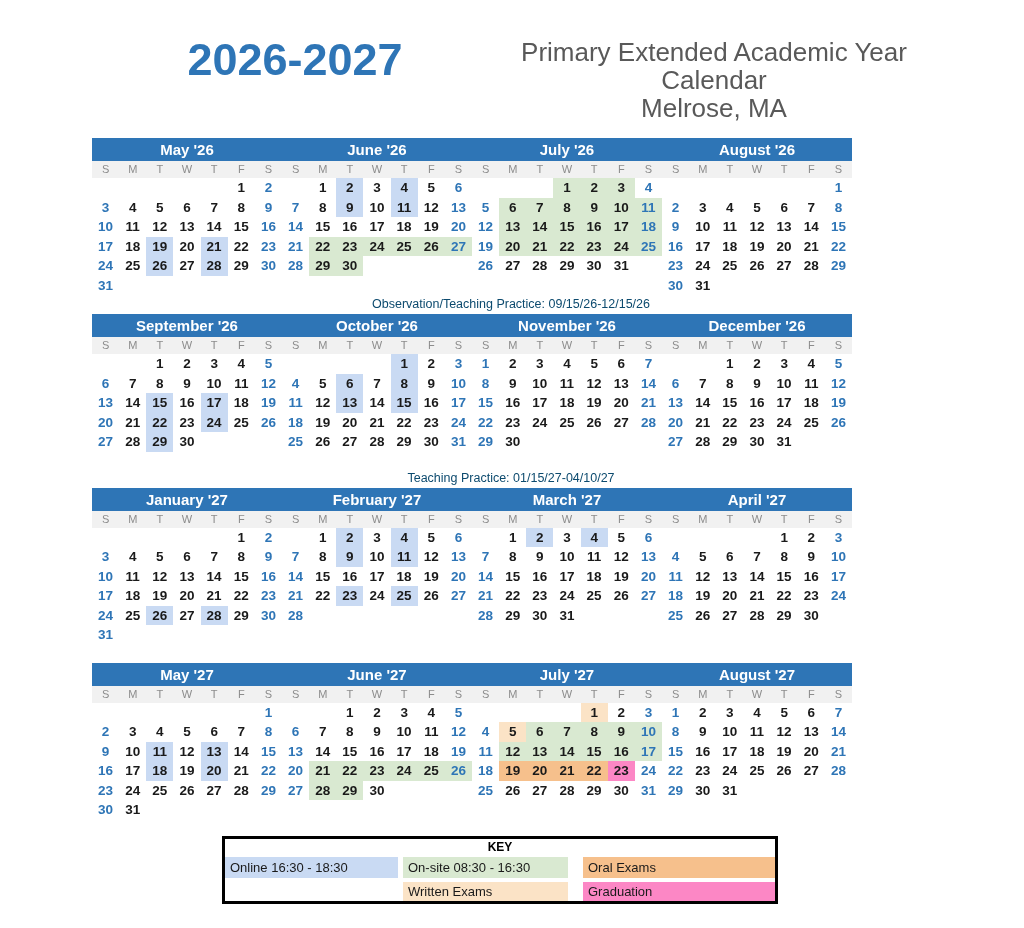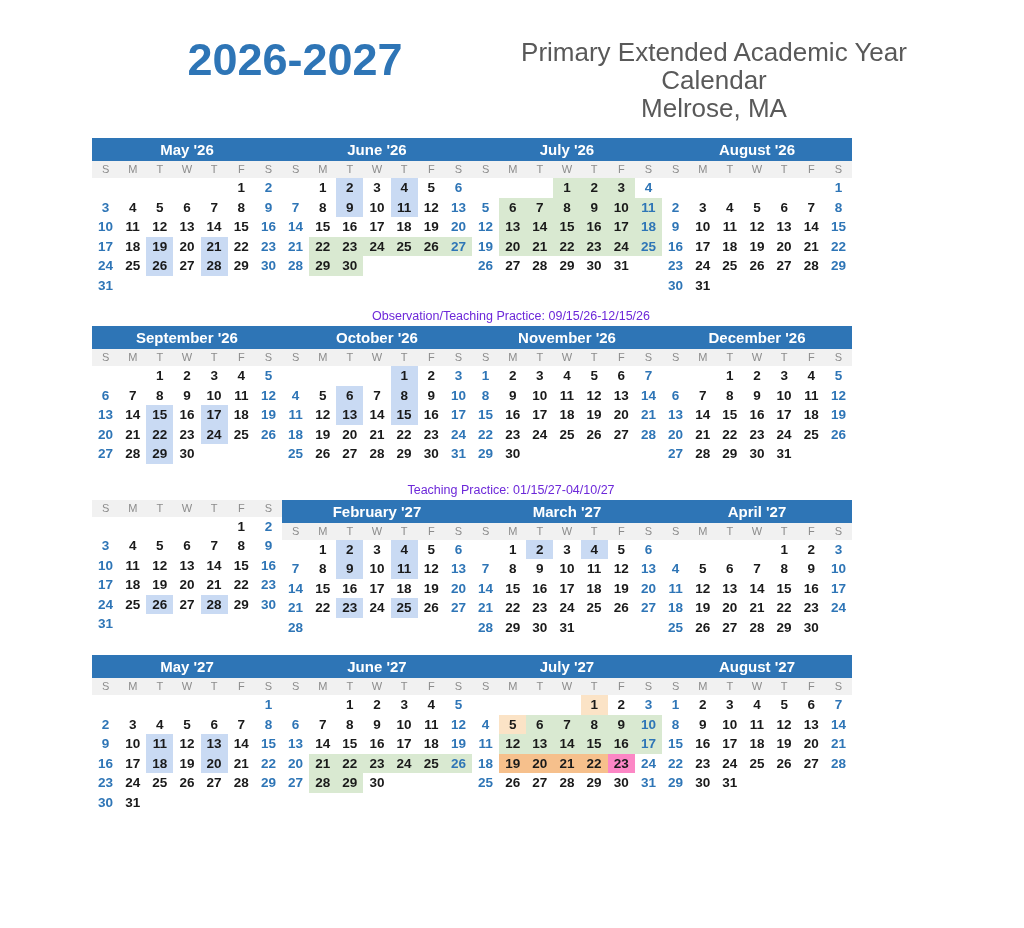--- a/index.html
+++ b/index.html
@@ -34,22 +34,22 @@
   .week{display:grid;grid-template-columns:repeat(7,1fr);height:19.5px;}
   .cell{font-size:13.5px;font-weight:700;line-height:19.5px;text-align:center;color:var(--c-day,#1A1A1A);}
   .cell.weekend{color:var(--c-weekend,#2E75B6);}
   .hl-online{background:var(--c-online,#C9DAF3);}
   .hl-onsite{background:var(--c-onsite,#D9E9D1);}
   .hl-oral{background:var(--c-oral,#F6C08C);}
   .hl-written{background:var(--c-written,#FBE3C6);}
   .hl-graduation{background:var(--c-graduation,#FC87C5);}
   
   .annotation{
-    height:18px;line-height:18px;text-align:center;font-size:12.5px;color:#6d28d9;
-    margin:12px 94px 0 92px;
+    height:18px;line-height:18px;text-align:center;font-size:12.5px;color:#0c4a6e;
+    margin:0 94px 0 92px;
   }
   .annotation.second{margin-top:17px;}
   
   .key-box{
     position:relative;margin:16px 0 0 222px;width:550px;height:62px;
     border:3px solid #000000;background:#ffffff;
   }
   .key-title{text-align:center;font-size:12px;font-weight:700;line-height:17px;color:#000;}
   .key-swatch{position:absolute;font-size:13px;color:#1a1a1a;padding-left:5px;white-space:nowrap;overflow:hidden;}
   .ks-online{left:0;top:18px;width:168px;height:21px;line-height:21px;background:var(--c-online,#C9DAF3);}
@@ -550,20 +550,21 @@
           <span class="cell"></span>
           <span class="cell weekend"></span>
         </div>
       </div>
     </div>
 
   <div class="annotation second">Teaching Practice: 01/15/27-04/10/27</div>
 
   <div class="cal-row third">
       <div class="month">
+        <div class="month-header">January '27</div>
         <div class="weekdays">
           <span class="wd">S</span>
           <span class="wd">M</span>
           <span class="wd">T</span>
           <span class="wd">W</span>
           <span class="wd">T</span>
           <span class="wd">F</span>
           <span class="wd">S</span>
         </div>
         <div class="week">
@@ -1027,14 +1028,22 @@
           <span class="cell">30</span>
           <span class="cell">31</span>
           <span class="cell"></span>
           <span class="cell"></span>
           <span class="cell"></span>
           <span class="cell weekend"></span>
         </div>
       </div>
     </div>
 
+  <div class="key-box">
+    <div class="key-title">KEY</div>
+  <div class="key-swatch ks-online">Online 16:30 - 18:30</div>
+      <div class="key-swatch ks-onsite">On-site 08:30 - 16:30</div>
+      <div class="key-swatch ks-oral">Oral Exams</div>
+      <div class="key-swatch ks-written">Written Exams</div>
+      <div class="key-swatch ks-graduation">Graduation</div>
+    </div>
 
 </div>
 
 </body></html>

